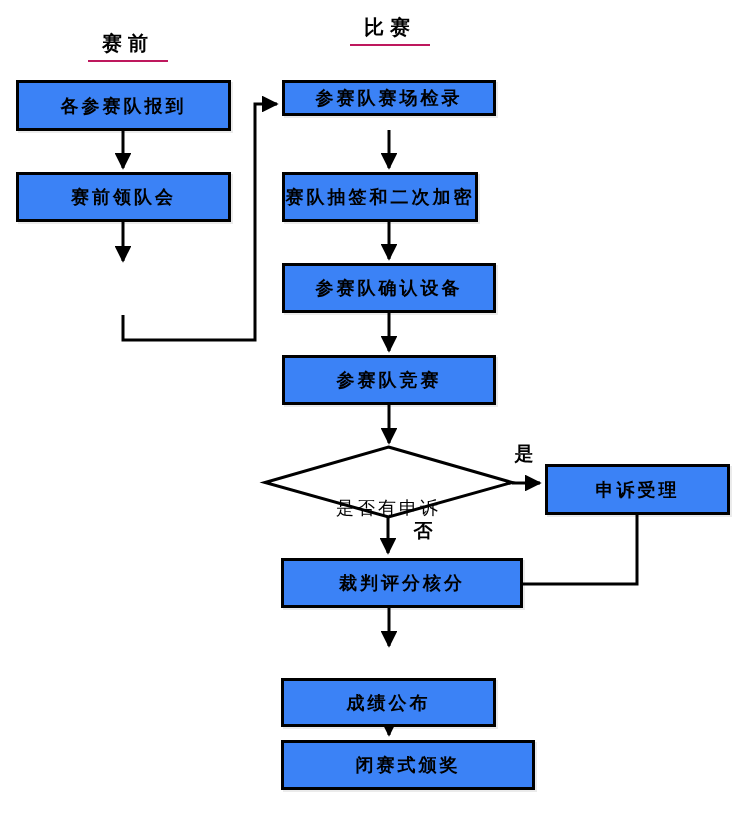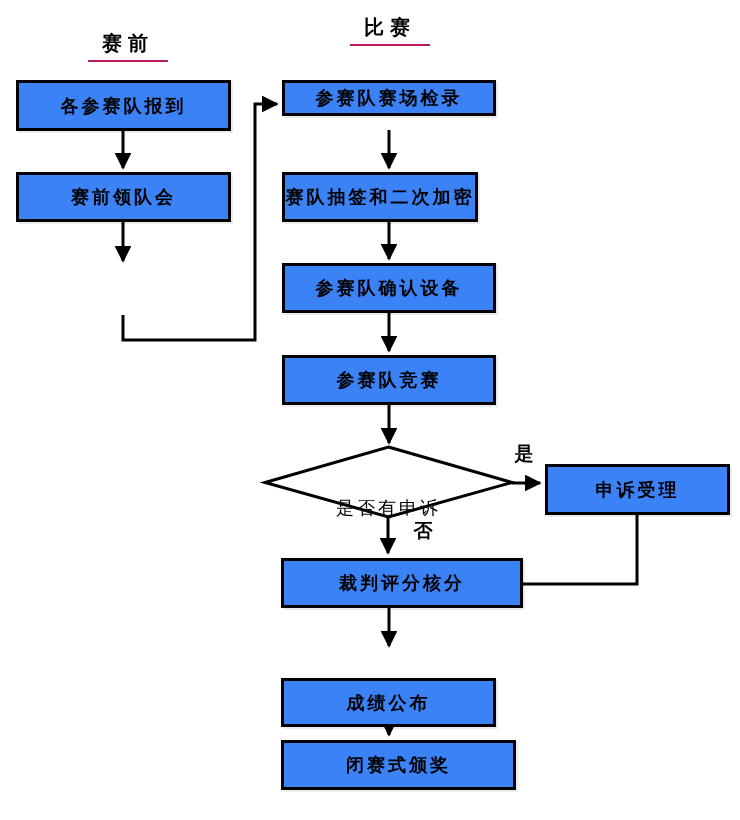--- a/index.html
+++ b/index.html
@@ -51,21 +51,21 @@
   .n-registration   { left: 16px;  top: 80px;  width: 215px; height: 51px; }
   .n-leader-meeting { left: 16px;  top: 172px; width: 215px; height: 50px; }
   .n-venue-visit    { left: 16px;  top: 265px; width: 215px; height: 50px; }
   
   .n-check-in        { left: 282px; top: 80px;  width: 214px; height: 36px; }
   .n-draw-encryption { left: 282px; top: 172px; width: 196px; height: 50px; }
   .n-equipment       { left: 282px; top: 263px; width: 214px; height: 50px; }
   .n-competition     { left: 282px; top: 355px; width: 214px; height: 50px; }
   .n-judge-scoring   { left: 281px; top: 558px; width: 242px; height: 50px; }
   .n-results         { left: 281px; top: 651px; width: 215px; height: 49px; margin-top: 27px; }
-  .n-closing         { left: 281px; top: 740px; width: 235px; height: 50px; }
+  .n-closing         { left: 281px; top: 740px; width: 254px; height: 50px; }
   
   .n-appeal          { left: 545px; top: 457px; width: 185px; height: 51px; margin-top: 7px; }
   
   .decision-label {
     position: absolute;
     left: 265px; top: 473px;
     width: 247px; height: 70px;
     display: flex;
     align-items: center;
     justify-content: center;

